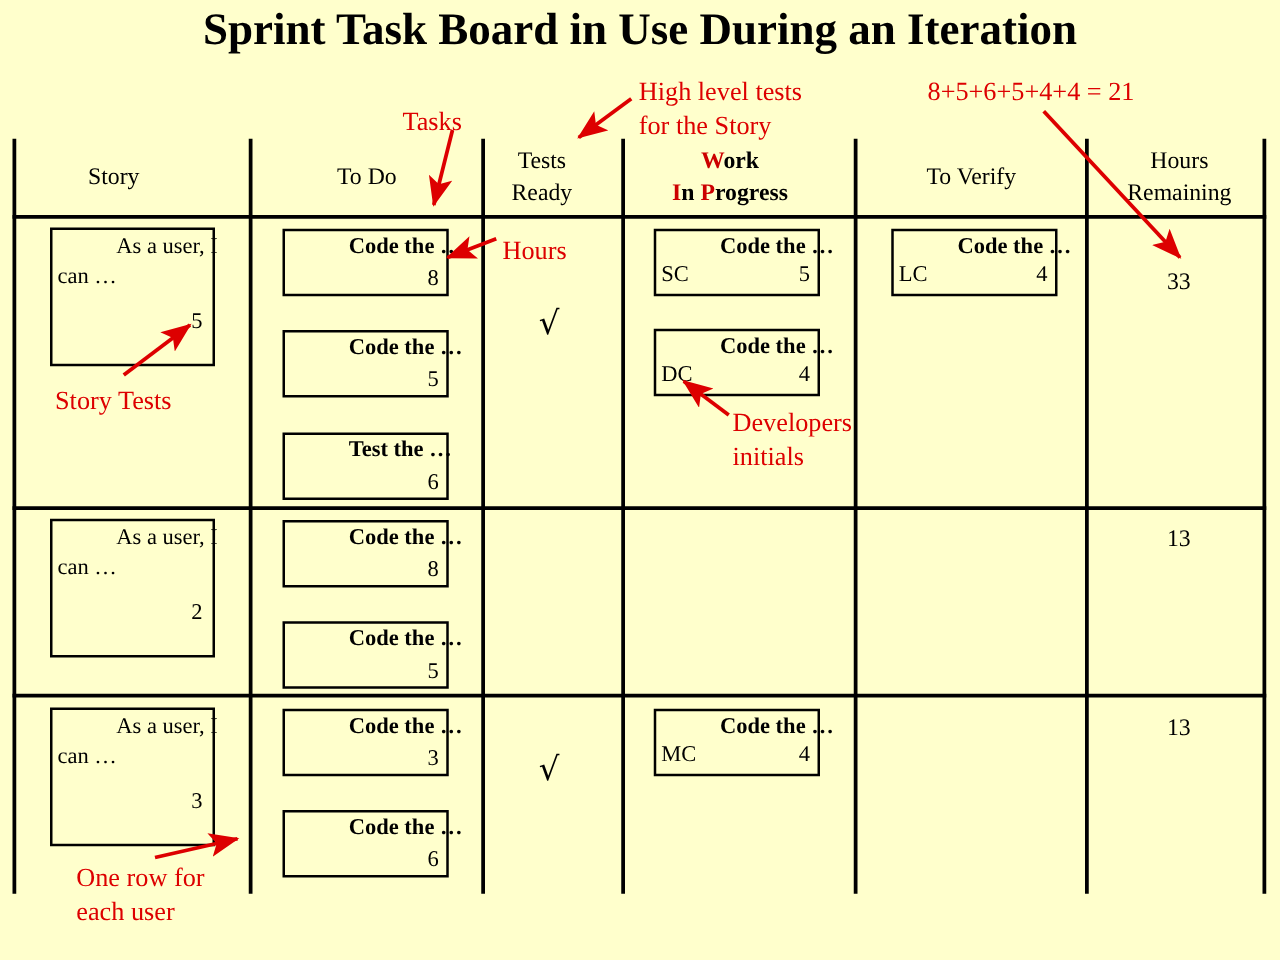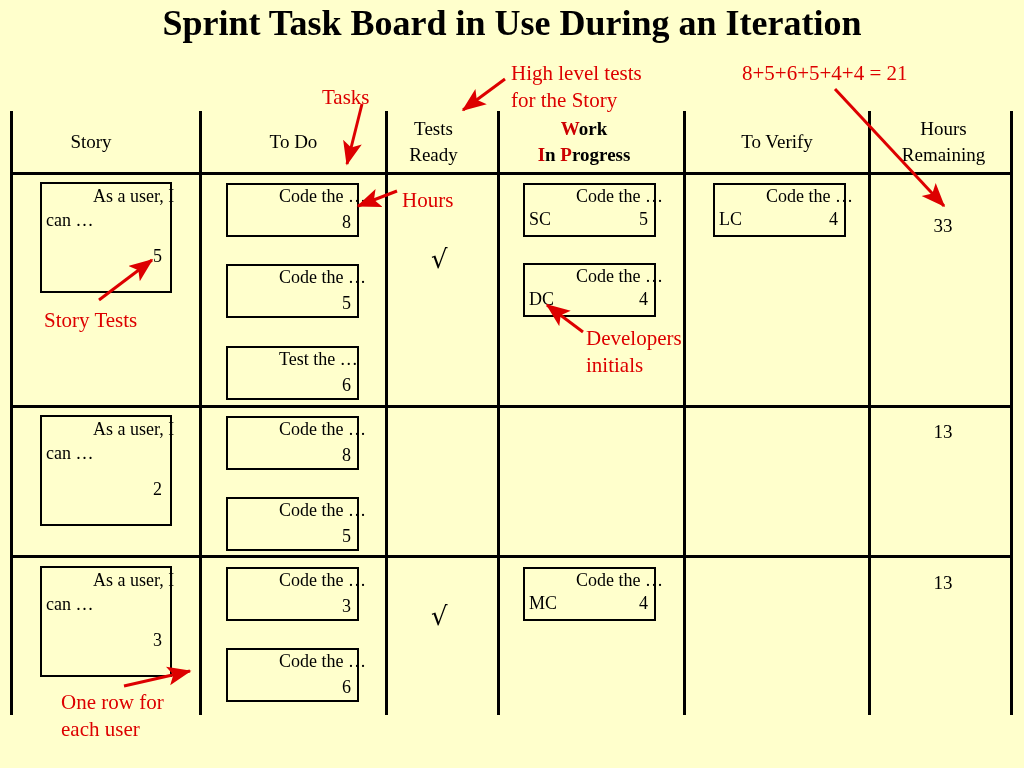--- a/index.html
+++ b/index.html
@@ -109,21 +109,21 @@
     position: absolute;
     right: 6px;
     white-space: nowrap;
   }
 
   
   .story-card .t1 { top: 2px; }
   .story-card .t2 { top: 26px; }
   .story-card .num { bottom: 24px; right: 8px; }
 
-  .task-card .t1 { top: 1px; }
+  .task-card .t1 { top: 1px; font-weight: bold; }
   .task-card .initials { position: absolute; left: 4px; top: 24px; }
   .task-card .num { bottom: 2px; }
   .task-card.two-line .num { top: 24px; bottom: auto; }
 
   
   .total {
     position: absolute;
     font-size: 19px;
     color: #000;
     text-align: center;

